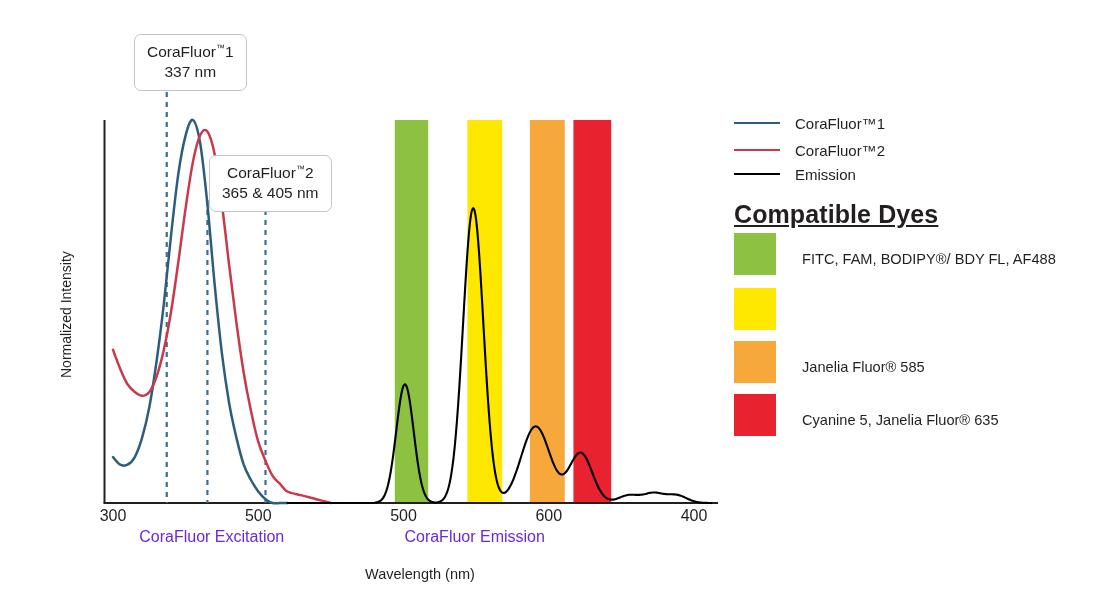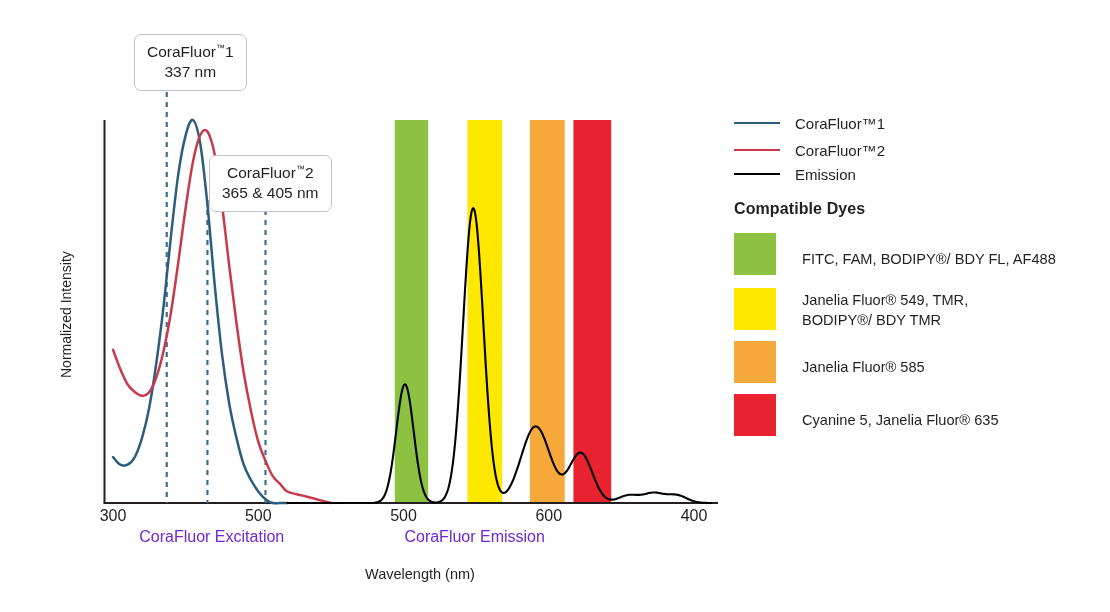--- a/index.html
+++ b/index.html
@@ -97,24 +97,25 @@
     flex: 0 0 auto;
   }
   .line-label {
     font-size: 15px;
     color: #231f20;
     white-space: nowrap;
   }
   #legend-title {
     position: absolute;
     left: 4px; top: 200px;
-    font-size: 16px;
+    font-size: 25px;
     color: #231f20;
     font-weight: 600;
     letter-spacing: 0.1px;
+    text-decoration: underline;
   }
   .dye-row {
     position: absolute;
     left: 4px;
     display: flex;
     align-items: center;
   }
   .dye-swatch {
     width: 42px; height: 42px;
     flex: 0 0 auto;
@@ -202,22 +203,20 @@
         </div>
       </div>
     <div id="legend-title">Compatible Dyes</div>
     <div id="dyes-host">
         <div class="dye-row" style="top: 233px;">
           <div class="dye-swatch" style="background: rgb(141, 193, 65);"></div>
           <div class="dye-label">FITC, FAM, BODIPY®/ BDY FL, AF488</div>
         </div>
         <div class="dye-row" style="top: 288px;">
           <div class="dye-swatch" style="background: rgb(255, 232, 0);"></div>
-          <div class="dye-label" style="padding-top: 2px;">Janelia Fluor® 549, TMR,
-BODIPY®/ BDY TMR</div>
         </div>
         <div class="dye-row" style="top: 341px;">
           <div class="dye-swatch" style="background: rgb(247, 168, 58);"></div>
           <div class="dye-label">Janelia Fluor® 585</div>
         </div>
         <div class="dye-row" style="top: 394px;">
           <div class="dye-swatch" style="background: rgb(232, 34, 46);"></div>
           <div class="dye-label">Cyanine 5, Janelia Fluor® 635</div>
         </div>
       </div>

